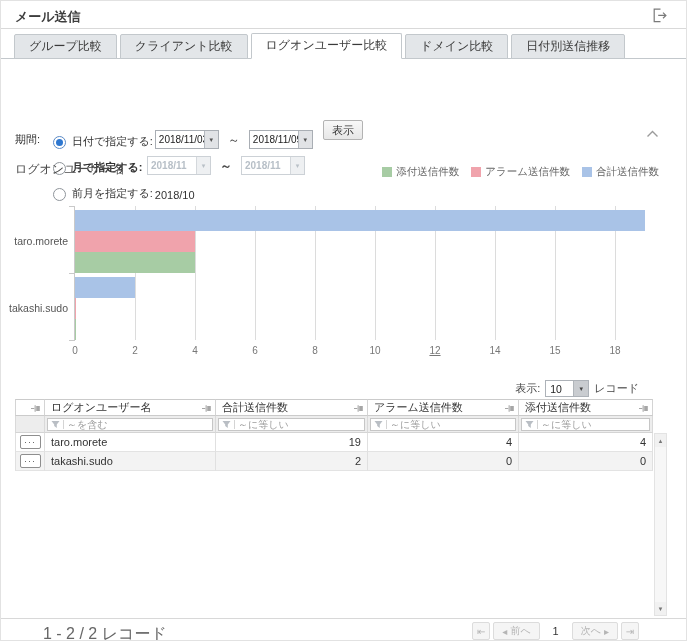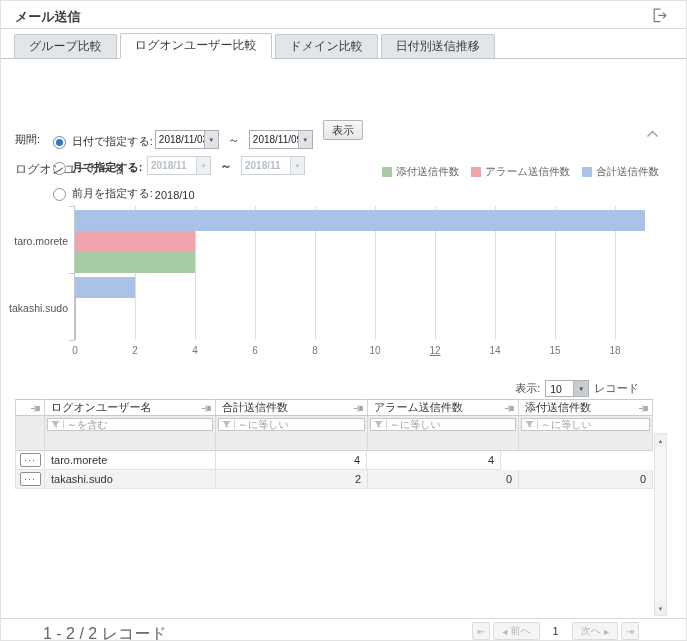--- a/index.html
+++ b/index.html
@@ -60,21 +60,21 @@
   .ps-select .val { flex:1; font-size:10.5px; padding:2px 0 0 4px; color:#222; }
   .ps-select .dd { width:15px; background:#c9ccd0; border-left:1px solid #b0b5ba; color:#444; font-size:7px; display:flex; align-items:center; justify-content:center; cursor:pointer; }
 
   
   .grid { position:absolute; left:14px; top:398px; width:652px; height:219px; }
   .g-row { display:flex; width:638px; }
   .g-head .cell { height:17px; border-top:1px solid #cbcbcb; border-bottom:1px solid #cbcbcb; border-right:1px solid #d4d4d4;
                   font-size:11px; color:#333; display:flex; align-items:center; padding-left:6px; position:relative; background:#fff; }
   .g-head .cell:first-child { border-left:1px solid #d4d4d4; padding-left:0; }
   .pin { position:absolute; right:3px; top:4px; cursor:pointer; }
-  .g-filter .cell { height:35px; background:#ededed; border-right:1px solid #d9d9d9; border-bottom:1px solid #d4d4d4; padding:2px; }
+  .g-filter .cell { height:17px; background:#ededed; border-right:1px solid #d9d9d9; border-bottom:1px solid #d4d4d4; padding:2px; }
   .g-filter .cell:first-child { border-left:1px solid #d9d9d9; }
   .fbox { height:13px; background:#fff; border:1px solid #c6c6c6; display:flex; align-items:center; gap:3px; padding:0 3px; }
   .fbox .ftext { font-size:10px; color:#9a9a9a; white-space:nowrap; overflow:hidden; }
   .fbox .fsep { width:1px; height:9px; background:#d4d4d4; }
   .g-data .cell { height:19px; border-right:1px solid #e0e0e0; border-bottom:1px solid #e3e3e3; font-size:11px; color:#333;
                   display:flex; align-items:center; overflow:hidden; }
   .g-data .cell:first-child { border-left:1px solid #e0e0e0; justify-content:center; }
   .g-data.alt .cell { background:#f3f3f3; }
   .cell.al { padding-left:6px; }
   .cell.ar { justify-content:flex-end; padding-right:6px; }
@@ -105,20 +105,21 @@
     <span class="logout">
       <svg width="16" height="15" viewBox="0 0 16 15">
         <path d="M8.5 1.2 H2.2 v12.4 h6.3" fill="none" stroke="#7a7a7a" stroke-width="1.2"></path>
         <path d="M6.2 7.4 h7.6 M11 4.6 l2.9 2.8 -2.9 2.8" fill="none" stroke="#7a7a7a" stroke-width="1.2"></path>
       </svg>
     </span>
   </div>
 
   <div class="tabs">
       <div class="tab">グループ比較</div>
+      <div class="tab">クライアント比較</div>
       <div class="tab active">ログオンユーザー比較</div>
       <div class="tab">ドメイン比較</div>
       <div class="tab">日付別送信推移</div>
     </div>
 
   <div class="period">
     <span class="p-label">期間:</span>
 
     <div class="p-row p-row1">
       <span class="radio checked"></span>
@@ -307,20 +308,21 @@
             <span class="ftext">～に等しい</span>
           </div>
         </div>
       </div>
     <div id="gridBody">
         <div class="g-row g-data">
           <div class="cell" style="width: 30px;">
             <button class="more-btn">···</button>
           </div>
           <div class="cell al" style="width: 171px;">taro.morete</div>
+          <div class="cell ar" style="width: 152px;">19</div>
           <div class="cell ar" style="width: 151px;">4</div>
           <div class="cell ar" style="width: 134px;">4</div>
         </div>
         <div class="g-row g-data alt">
           <div class="cell" style="width: 30px;">
             <button class="more-btn">···</button>
           </div>
           <div class="cell al" style="width: 171px;">takashi.sudo</div>
           <div class="cell ar" style="width: 152px;">2</div>
           <div class="cell ar" style="width: 151px;">0</div>

